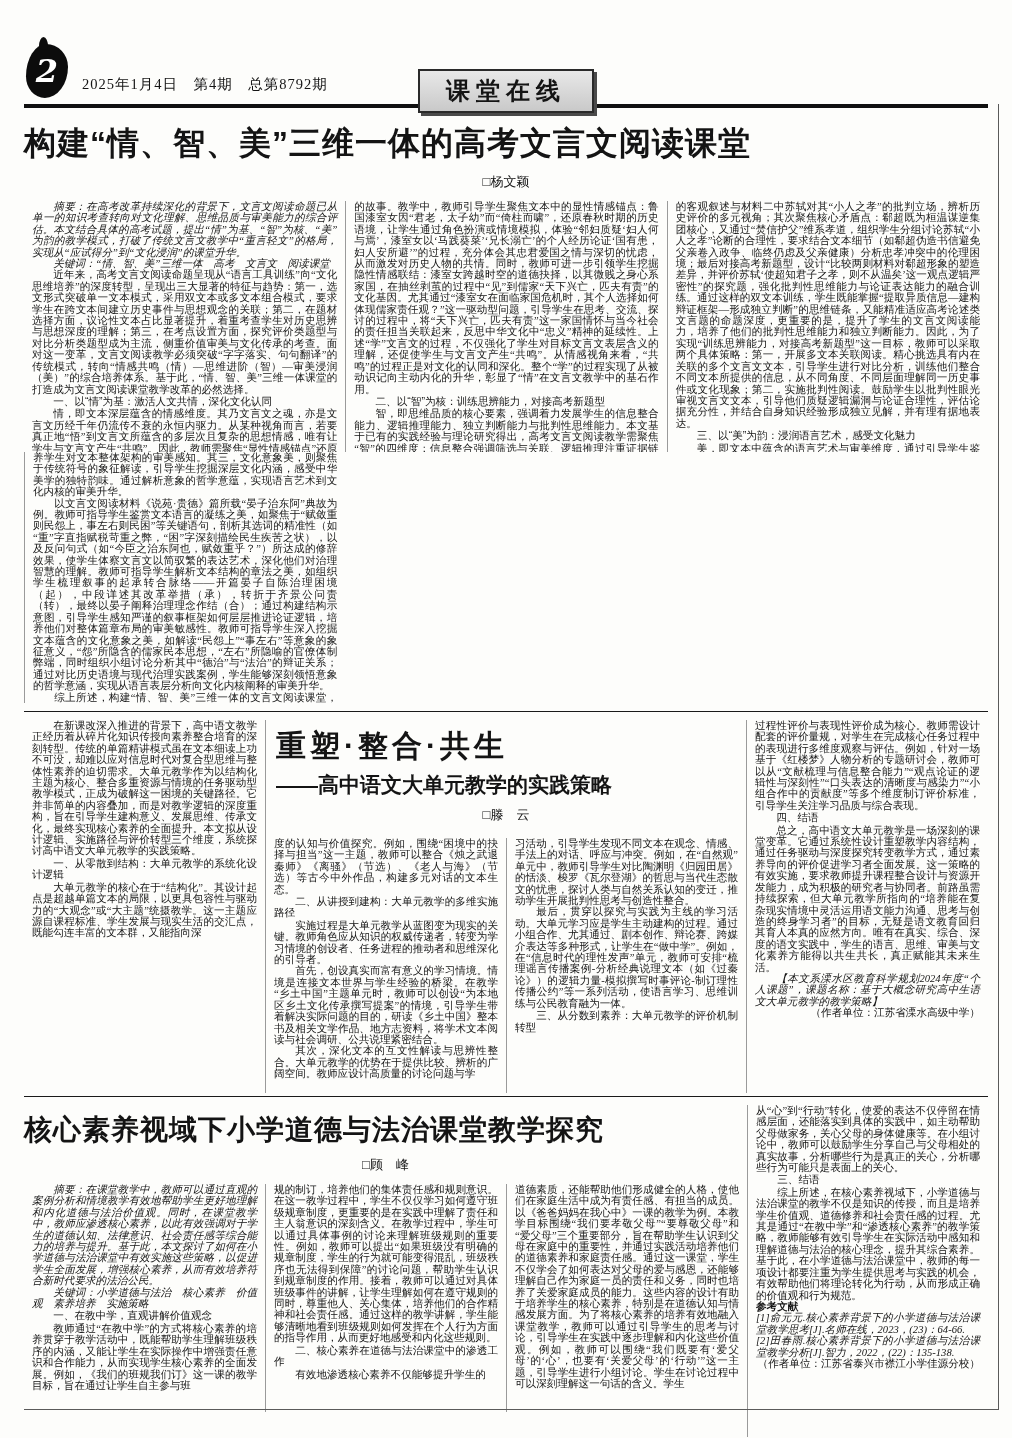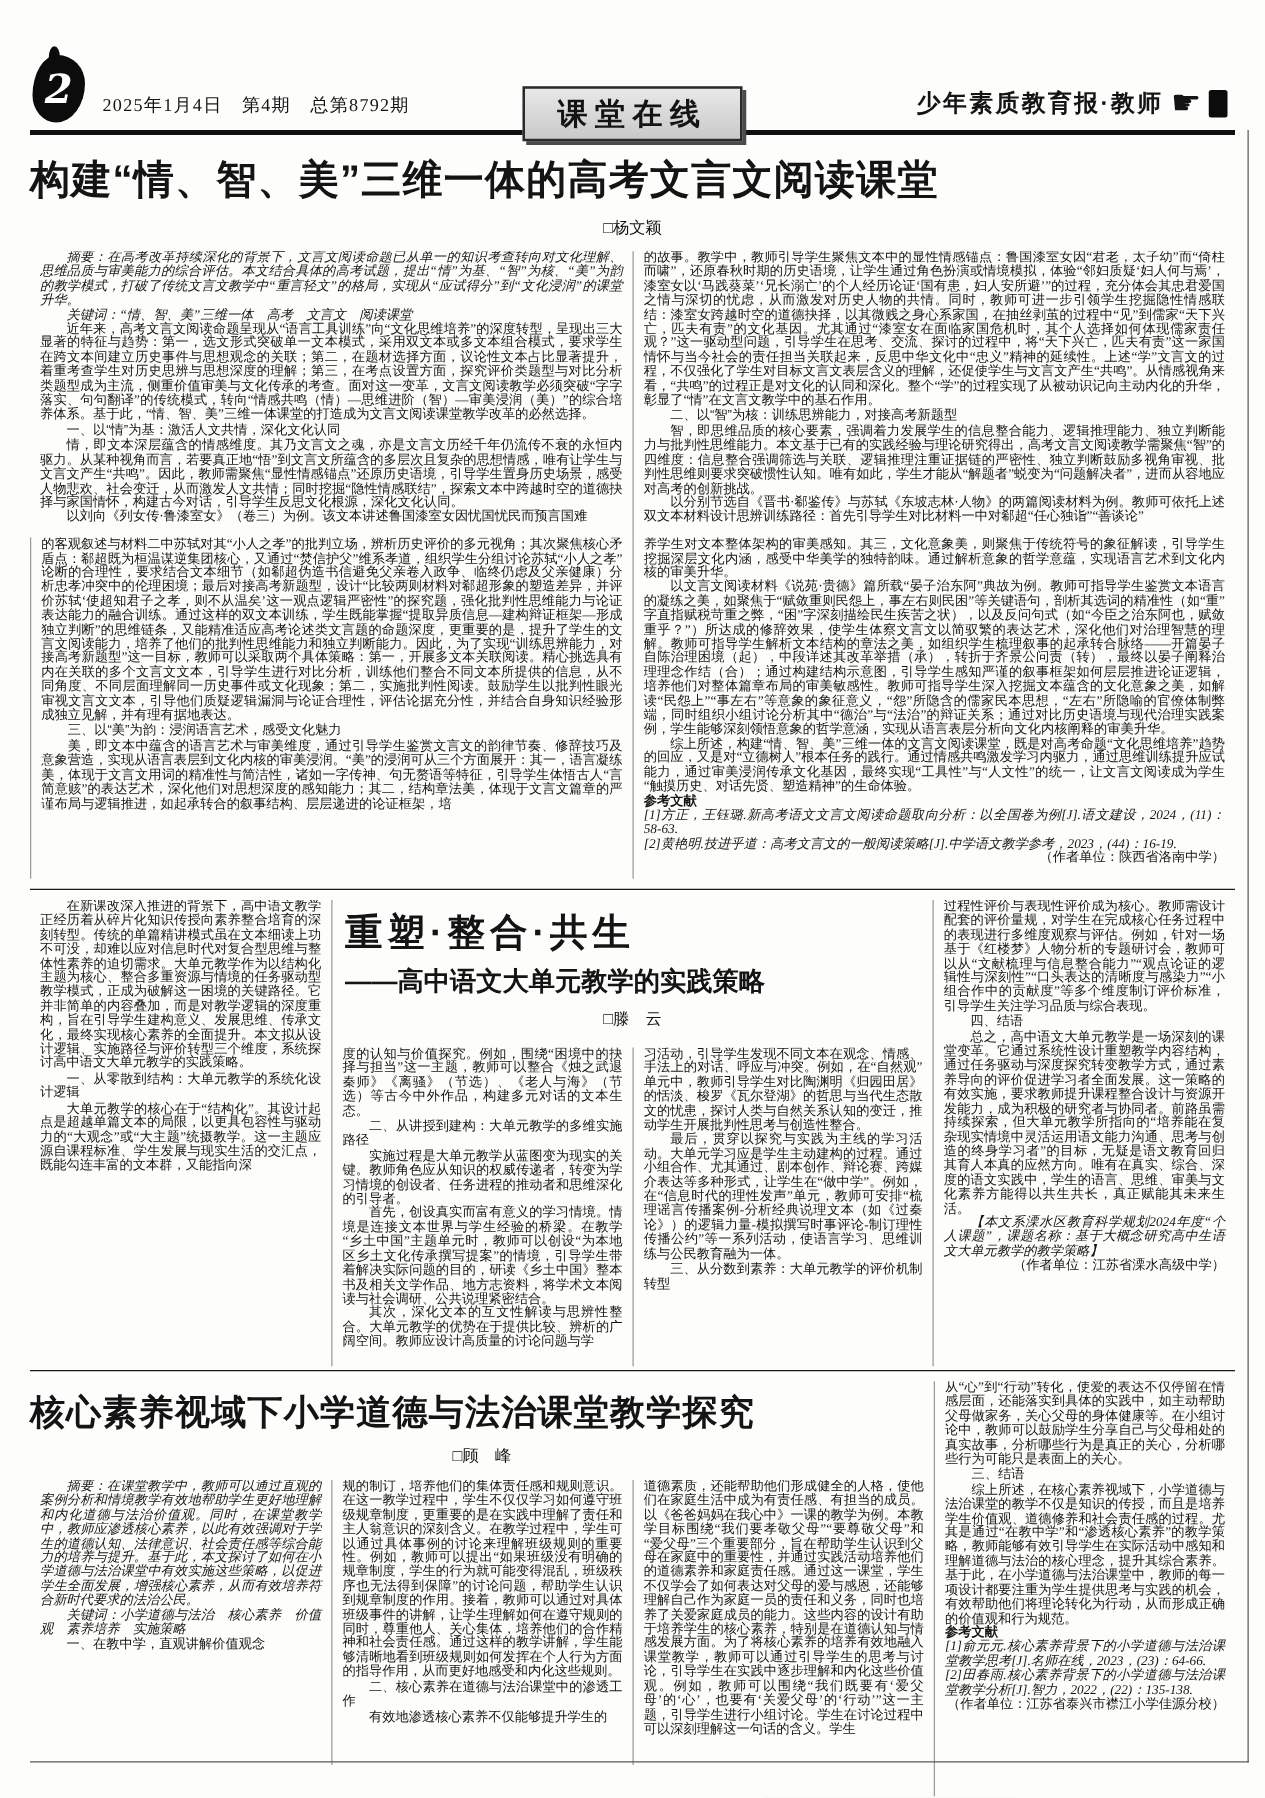--- a/index.html
+++ b/index.html
@@ -49,21 +49,21 @@
   .blk.h{font-family:"Liberation Sans","DejaVu Sans",sans-serif;font-weight:normal;
     text-indent:2em;margin:1px 0;}
   .blk.abs{font-style:italic;text-indent:2em;}
   .blk.ref{font-style:italic;text-indent:0;}
   .blk.refh{font-family:"Liberation Sans","DejaVu Sans",sans-serif;font-weight:bold;text-indent:0;}
   .blk.note{font-style:italic;text-indent:2em;}
   .blk.author{text-indent:0;text-align:right;}
   .divider{border:0;border-top:1.5px solid #1a1a1a;margin:8px 0;}
   
   .a1-title{font-size:32px;letter-spacing:1px;margin-top:14px;}
-  .a1 .cols{grid-template-columns:repeat(2,1fr);height:502px;}
+  .a1 .cols{grid-template-columns:repeat(3,1fr);height:502px;}
   
   .a2{margin-top:4px;}
   .a2-grid{display:grid;grid-template-columns:1fr 2fr 1fr;height:368px;}
   .a2-mid{border-left:1px solid #9a9a9a;border-right:1px solid #9a9a9a;}
   .a2-head{text-align:center;padding:6px 10px 4px 10px;}
   .a2-t1{font-size:30px;letter-spacing:4px;}
   .a2-t2{font-size:21px;margin-top:4px;}
   .a2-midcols{display:grid;grid-template-columns:1fr 1fr;height:255px;}
   .a2-midcols .col{height:100%;}
   .a2-grid > .col{height:100%;}
@@ -85,25 +85,20 @@
 <div class="page">
 
   <div class="hdr">
     <div class="hdr-left">
       <div class="pagenum">
         <span>2</span>
       </div>
       <div class="dateline">2025年1月4日　第4期　总第8792期</div>
     </div>
     <div class="banner">课堂在线</div>
-    <div class="hdr-right">
-      <div class="masthead">少年素质教育报·教师</div>
-      <div class="hand">☛</div>
-      <div class="hand-box"></div>
-    </div>
   </div>
 
   <div class="art a1">
     <h1 class="a-title a1-title">构建“情、智、美”三维一体的高考文言文阅读课堂</h1>
     <div class="a-byline">□杨文颖</div>
     <div class="cols">
       <div class="col">
           <p class="blk abs">摘要：在高考改革持续深化的背景下，文言文阅读命题已从单一的知识考查转向对文化理解、思维品质与审美能力的综合评估。本文结合具体的高考试题，提出“情”为基、“智”为核、“美”为韵的教学模式，打破了传统文言文教学中“重言轻文”的格局，实现从“应试得分”到“文化浸润”的课堂升华。</p>
           <p class="blk abs">关键词：“情、智、美”三维一体　高考　文言文　阅读课堂</p>
           <p class="blk p">近年来，高考文言文阅读命题呈现从“语言工具训练”向“文化思维培养”的深度转型，呈现出三大显著的特征与趋势：第一，选文形式突破单一文本模式，采用双文本或多文本组合模式，要求学生在跨文本间建立历史事件与思想观念的关联；第二，在题材选择方面，议论性文本占比显著提升，着重考查学生对历史思辨与思想深度的理解；第三，在考点设置方面，探究评价类题型与对比分析类题型成为主流，侧重价值审美与文化传承的考查。面对这一变革，文言文阅读教学必须突破“字字落实、句句翻译”的传统模式，转向“情感共鸣（情）—思维进阶（智）—审美浸润（美）”的综合培养体系。基于此，“情、智、美”三维一体课堂的打造成为文言文阅读课堂教学改革的必然选择。</p>
@@ -179,20 +174,21 @@
   <div class="art a3">
     <div class="a3-grid">
       <div class="a3-left">
         <h2 class="a-title a3-title">核心素养视域下小学道德与法治课堂教学探究</h2>
         <div class="a-byline">□顾　峰</div>
         <div class="a3-cols">
           <div class="col">
               <p class="blk abs">摘要：在课堂教学中，教师可以通过直观的案例分析和情境教学有效地帮助学生更好地理解和内化道德与法治价值观。同时，在课堂教学中，教师应渗透核心素养，以此有效强调对于学生的道德认知、法律意识、社会责任感等综合能力的培养与提升。基于此，本文探讨了如何在小学道德与法治课堂中有效实施这些策略，以促进学生全面发展，增强核心素养，从而有效培养符合新时代要求的法治公民。</p>
               <p class="blk abs">关键词：小学道德与法治　核心素养　价值观　素养培养　实施策略</p>
               <p class="blk h">一、在教中学，直观讲解价值观念</p>
+              <p class="blk p">教师通过“在教中学”的方式将核心素养的培养贯穿于教学活动中，既能帮助学生理解班级秩序的内涵，又能让学生在实际操作中增强责任意识和合作能力，从而实现学生核心素养的全面发展。例如，《我们的班规我们订》这一课的教学目标，旨在通过让学生自主参与班</p>
             </div>
           <div class="col rl">
               <p class="blk pc">规的制订，培养他们的集体责任感和规则意识。在这一教学过程中，学生不仅仅学习如何遵守班级规章制度，更重要的是在实践中理解了责任和主人翁意识的深刻含义。在教学过程中，学生可以通过具体事例的讨论来理解班级规则的重要性。例如，教师可以提出“如果班级没有明确的规章制度，学生的行为就可能变得混乱，班级秩序也无法得到保障”的讨论问题，帮助学生认识到规章制度的作用。接着，教师可以通过对具体班级事件的讲解，让学生理解如何在遵守规则的同时，尊重他人、关心集体，培养他们的合作精神和社会责任感。通过这样的教学讲解，学生能够清晰地看到班级规则如何发挥在个人行为方面的指导作用，从而更好地感受和内化这些规则。</p>
               <p class="blk h">二、核心素养在道德与法治课堂中的渗透工作</p>
               <p class="blk p">有效地渗透核心素养不仅能够提升学生的</p>
             </div>
           <div class="col rl">
               <p class="blk pc">道德素质，还能帮助他们形成健全的人格，使他们在家庭生活中成为有责任感、有担当的成员。以《爸爸妈妈在我心中》一课的教学为例。本教学目标围绕“我们要孝敬父母”“要尊敬父母”和“爱父母”三个重要部分，旨在帮助学生认识到父母在家庭中的重要性，并通过实践活动培养他们的道德素养和家庭责任感。通过这一课堂，学生不仅学会了如何表达对父母的爱与感恩，还能够理解自己作为家庭一员的责任和义务，同时也培养了关爱家庭成员的能力。这些内容的设计有助于培养学生的核心素养，特别是在道德认知与情感发展方面。为了将核心素养的培养有效地融入课堂教学，教师可以通过引导学生的思考与讨论，引导学生在实践中逐步理解和内化这些价值观。例如，教师可以围绕“我们既要有‘爱父母’的‘心’，也要有‘关爱父母’的‘行动’”这一主题，引导学生进行小组讨论。学生在讨论过程中可以深刻理解这一句话的含义。学生</p>
             </div>
         </div>

